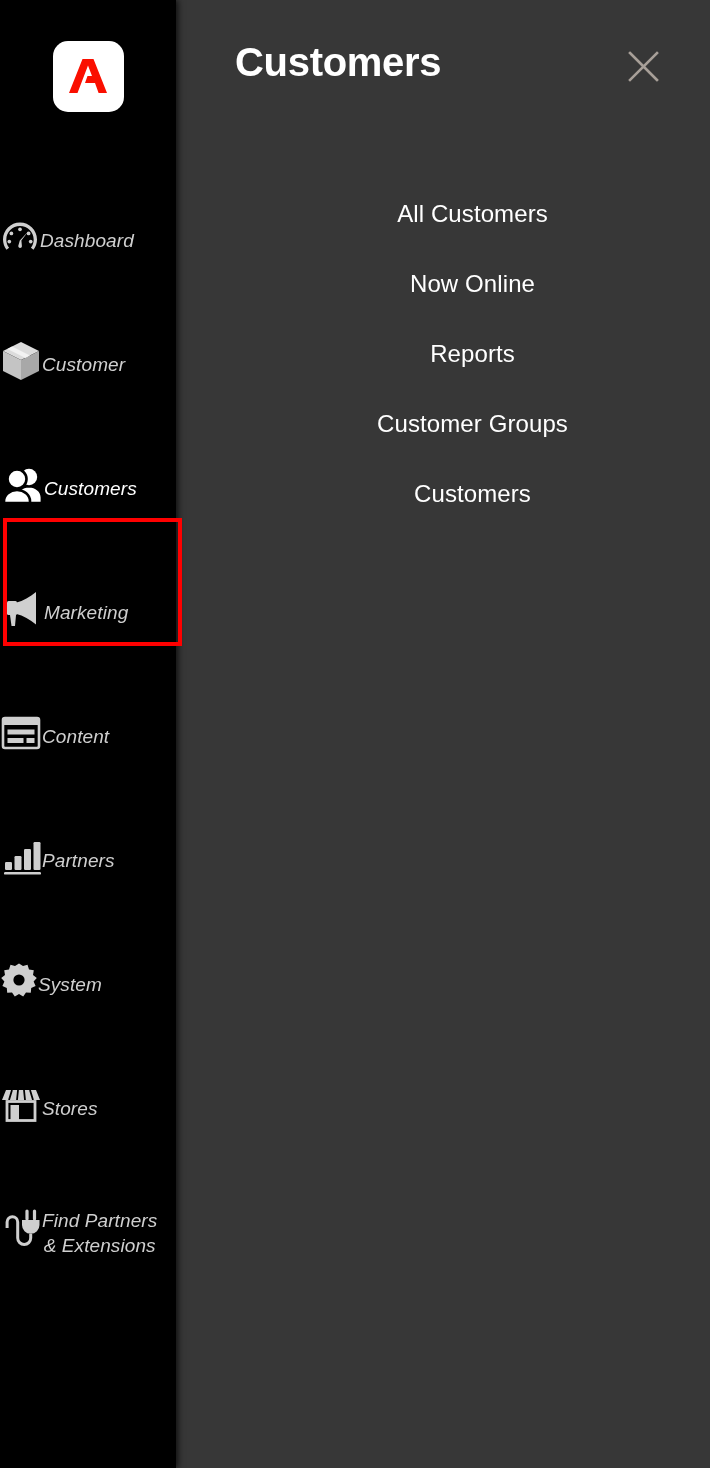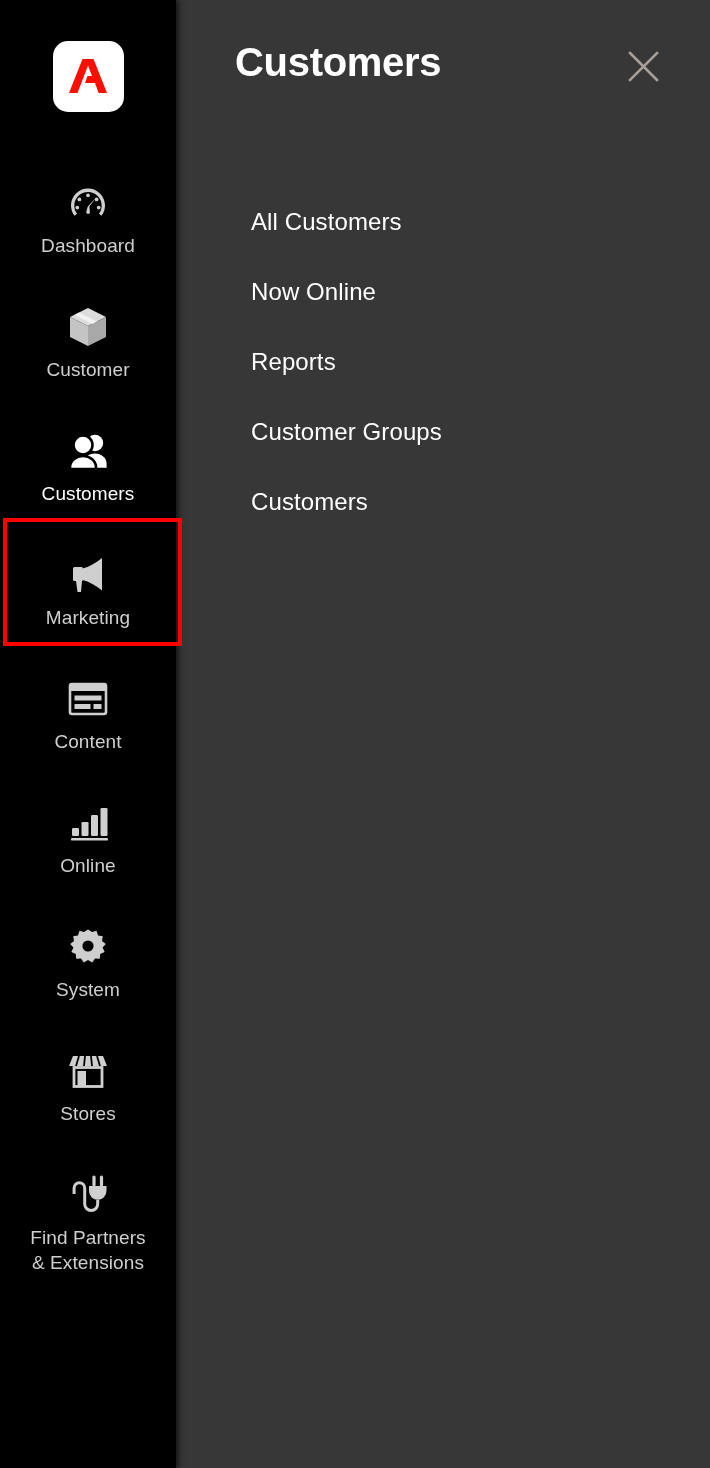--- a/index.html
+++ b/index.html
@@ -52,26 +52,26 @@
   .nav-list {
     position: absolute;
     top: 170px;
     left: 0;
     width: 176px;
   }
   .nav-item {
     width: 176px;
     height: 124px;
     display: flex;
-    flex-direction: column;
     align-items: center;
     justify-content: flex-start;
     box-sizing: border-box;
     padding-top: 10px;
     text-decoration: none;
+    font-style: italic;
   }
   .nav-icon {
     height: 46px;
     display: flex;
     align-items: center;
     justify-content: center;
   }
   .nav-icon svg { display: block; }
   .nav-label {
     margin-top: 7px;
@@ -131,22 +131,23 @@
     background: none;
     border: none;
     padding: 0;
   }
   #submenu {
     position: absolute;
     top: 190px;
     left: 0;
     right: 0;
     list-style: none;
-    margin: 16px;
+    margin: 8px;
     padding: 0;
+    text-align: center;
   }
   .submenu-item {
     height: 70px;
     display: block;
   }
   .submenu-link {
     display: inline-block;
     margin-left: 59px;
     font-size: 24px;
     line-height: 32px;
@@ -240,21 +241,21 @@
       <a class="nav-item">
         <span class="nav-icon">
           <svg width="42" height="38" viewBox="0 0 42 38" fill="#cfcfcf">
             <rect x="5" y="24" width="7" height="8" rx="1.2"></rect>
             <rect x="14.5" y="18" width="7" height="14" rx="1.2"></rect>
             <rect x="24" y="11" width="7" height="21" rx="1.2"></rect>
             <rect x="33.5" y="4" width="7" height="28" rx="1.2"></rect>
             <rect x="4" y="34" width="37" height="2.6" rx="1.2"></rect>
           </svg>
         </span>
-        <span class="nav-label">Online</span>
+        <span class="nav-label">Partners</span>
       </a>
 
       <a class="nav-item">
         <span class="nav-icon">
           <svg width="38" height="38" viewBox="0 0 38 38" fill="#cfcfcf">
             <path d="M19 1.5 L23 4 L27.5 2.8 L29 7.5 L33.8 8.2 L33 13 L36.8 16 L33.6 19.5 L35.6 24 L31.2 26 L30.8 30.8 L26 30.6 L23.2 34.5 L19 32 L14.8 34.5 L12 30.6 L7.2 30.8 L6.8 26 L2.4 24 L4.4 19.5 L1.2 16 L5 13 L4.2 8.2 L9 7.5 L10.5 2.8 L15 4 Z"></path>
             <circle cx="19" cy="18" r="5.6" fill="#000000"></circle>
           </svg>
         </span>
         <span class="nav-label">System</span>

